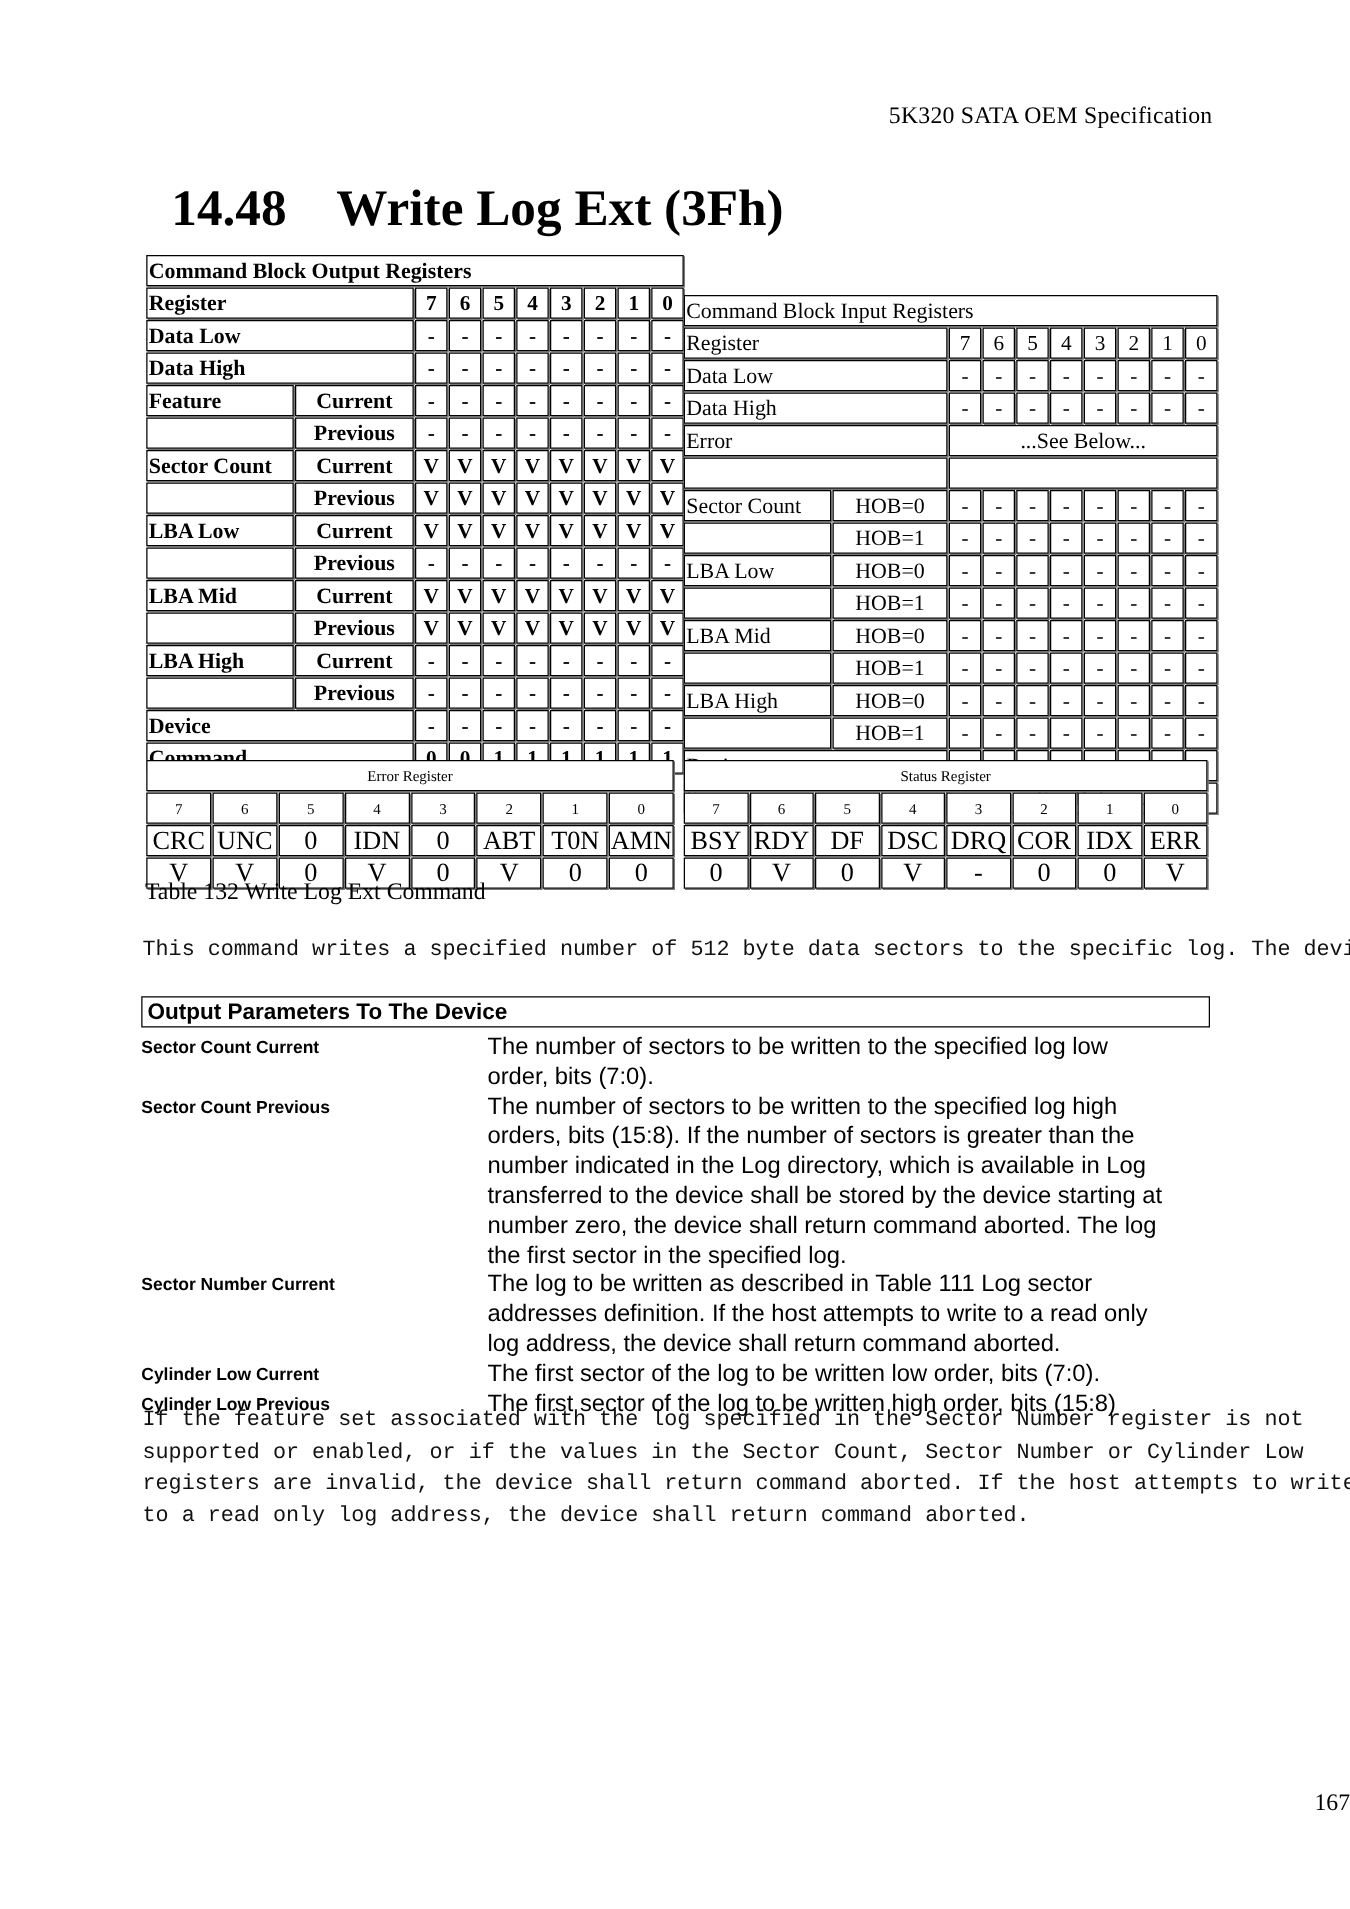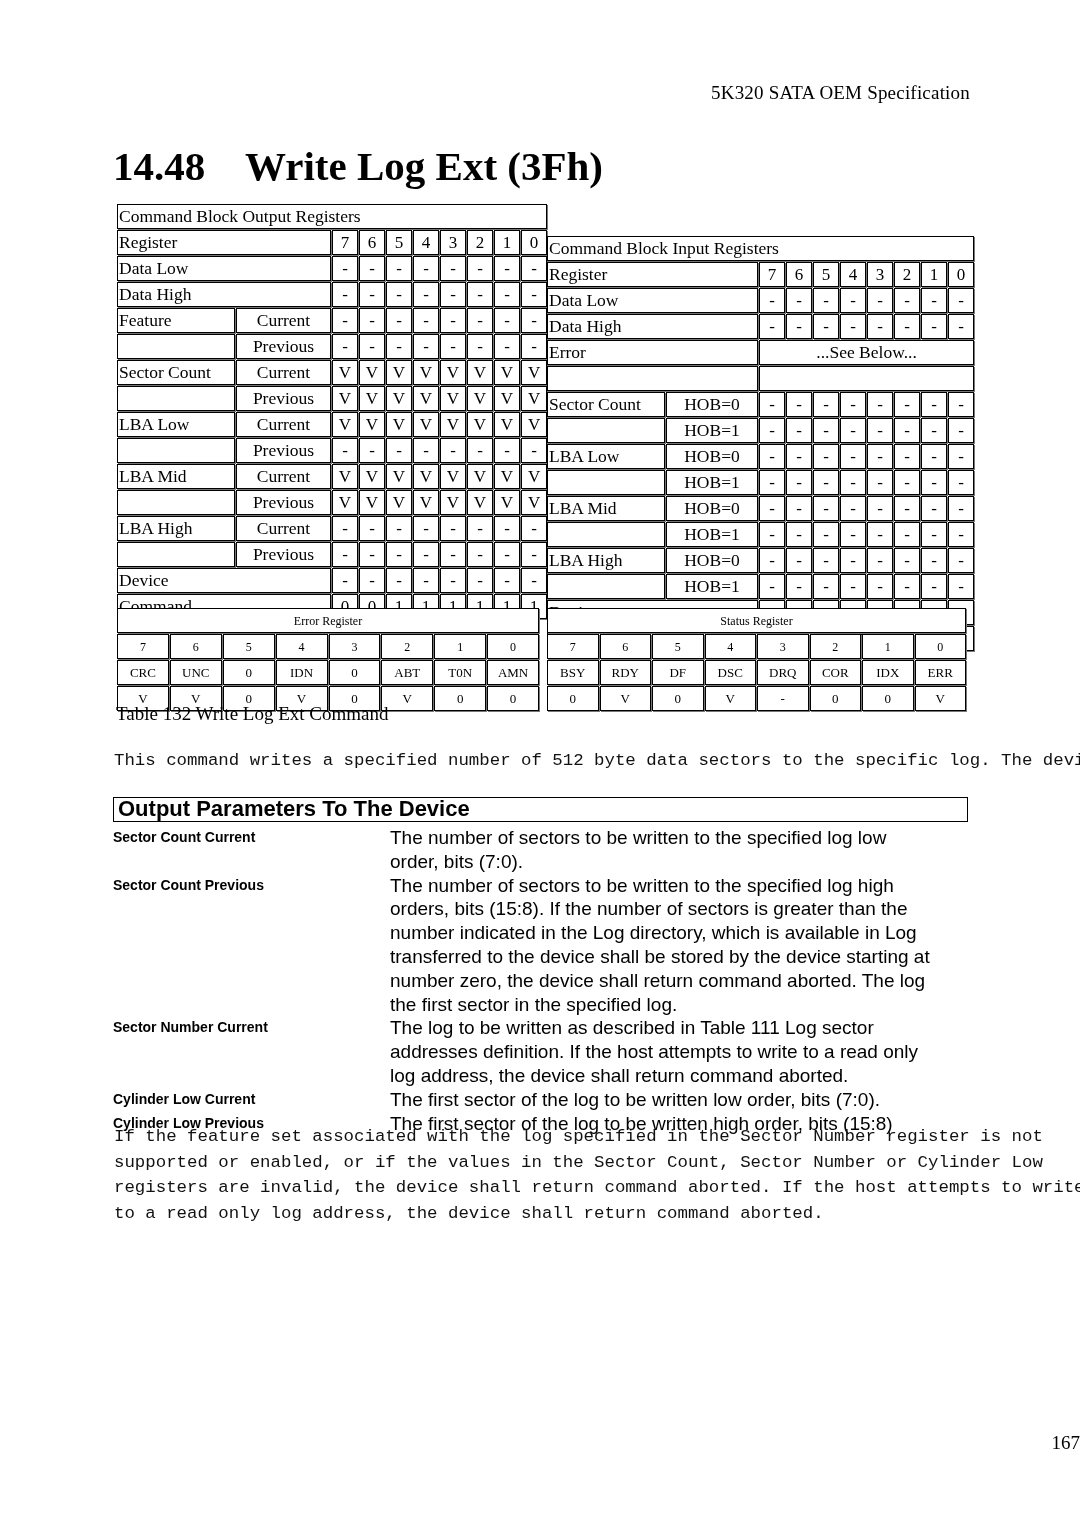--- a/index.html
+++ b/index.html
@@ -38,34 +38,34 @@
   .sec-title {
     position: absolute;
     top: 142px;
     left: 113px;
     font-family: "Liberation Serif", "DejaVu Serif", serif;
     font-weight: bold;
     font-size: 41px;
     letter-spacing: 0px;
     white-space: nowrap;
   }
-  .sec-title .num { display: inline-block; min-width: 132px; }
+  .sec-title .num { display: inline-block; min-width: 132px; margin-left: 24px; }
 
   
   .reg-wrap {
     position: absolute;
     top: 203px;
     left: 116px;
     width: 851px;
     display: flex;
     gap: 0px;
     align-items: flex-start;
   }
   .half { flex: 0 0 auto; }
-  .half.left { width: 424px; }
+  .half.left { width: 424px; font-weight: bold; }
   .gap { width: 6px; flex: 0 0 auto; }
   .half.right { width: 421px; margin-top: 32px; }
 
   table.reg {
     border-collapse: separate;
     border-spacing: 1px;
     table-layout: fixed;
     width: 100%;
     font-family: "Liberation Serif", "DejaVu Serif", serif;
     font-size: 17.5px;
@@ -113,21 +113,21 @@
     border: 1px solid #000;
     box-shadow: 1px 1px 0 #777;
     height: 23px;
     text-align: center;
     background: #fff;
     white-space: nowrap;
     overflow: hidden;
     padding: 0;
   }
   table.es td.hdr { font-size: 12px; }
-  table.es td.flag { font-size: 13px; }
+  table.es td.flag { font-size: 21px; }
 
   
   .tbl-caption {
     position: absolute;
     top: 703px;
     left: 116px;
     font-size: 19px;
     font-family: "Liberation Serif", "DejaVu Serif", serif;
     white-space: nowrap;
   }
@@ -154,21 +154,21 @@
     left: 113px;
     width: 855px;
     height: 25px;
     border: 1.5px solid #000;
     box-sizing: border-box;
   }
   .out-params span {
     display: block;
     font-family: "Liberation Sans", "DejaVu Sans", sans-serif;
     font-weight: bold;
-    font-size: 22px;
+    font-size: 18px;
     line-height: 22px;
     padding-left: 4px;
   }
 
   
   .params {
     position: absolute;
     top: 826px;
     left: 113px;
     width: 855px;

